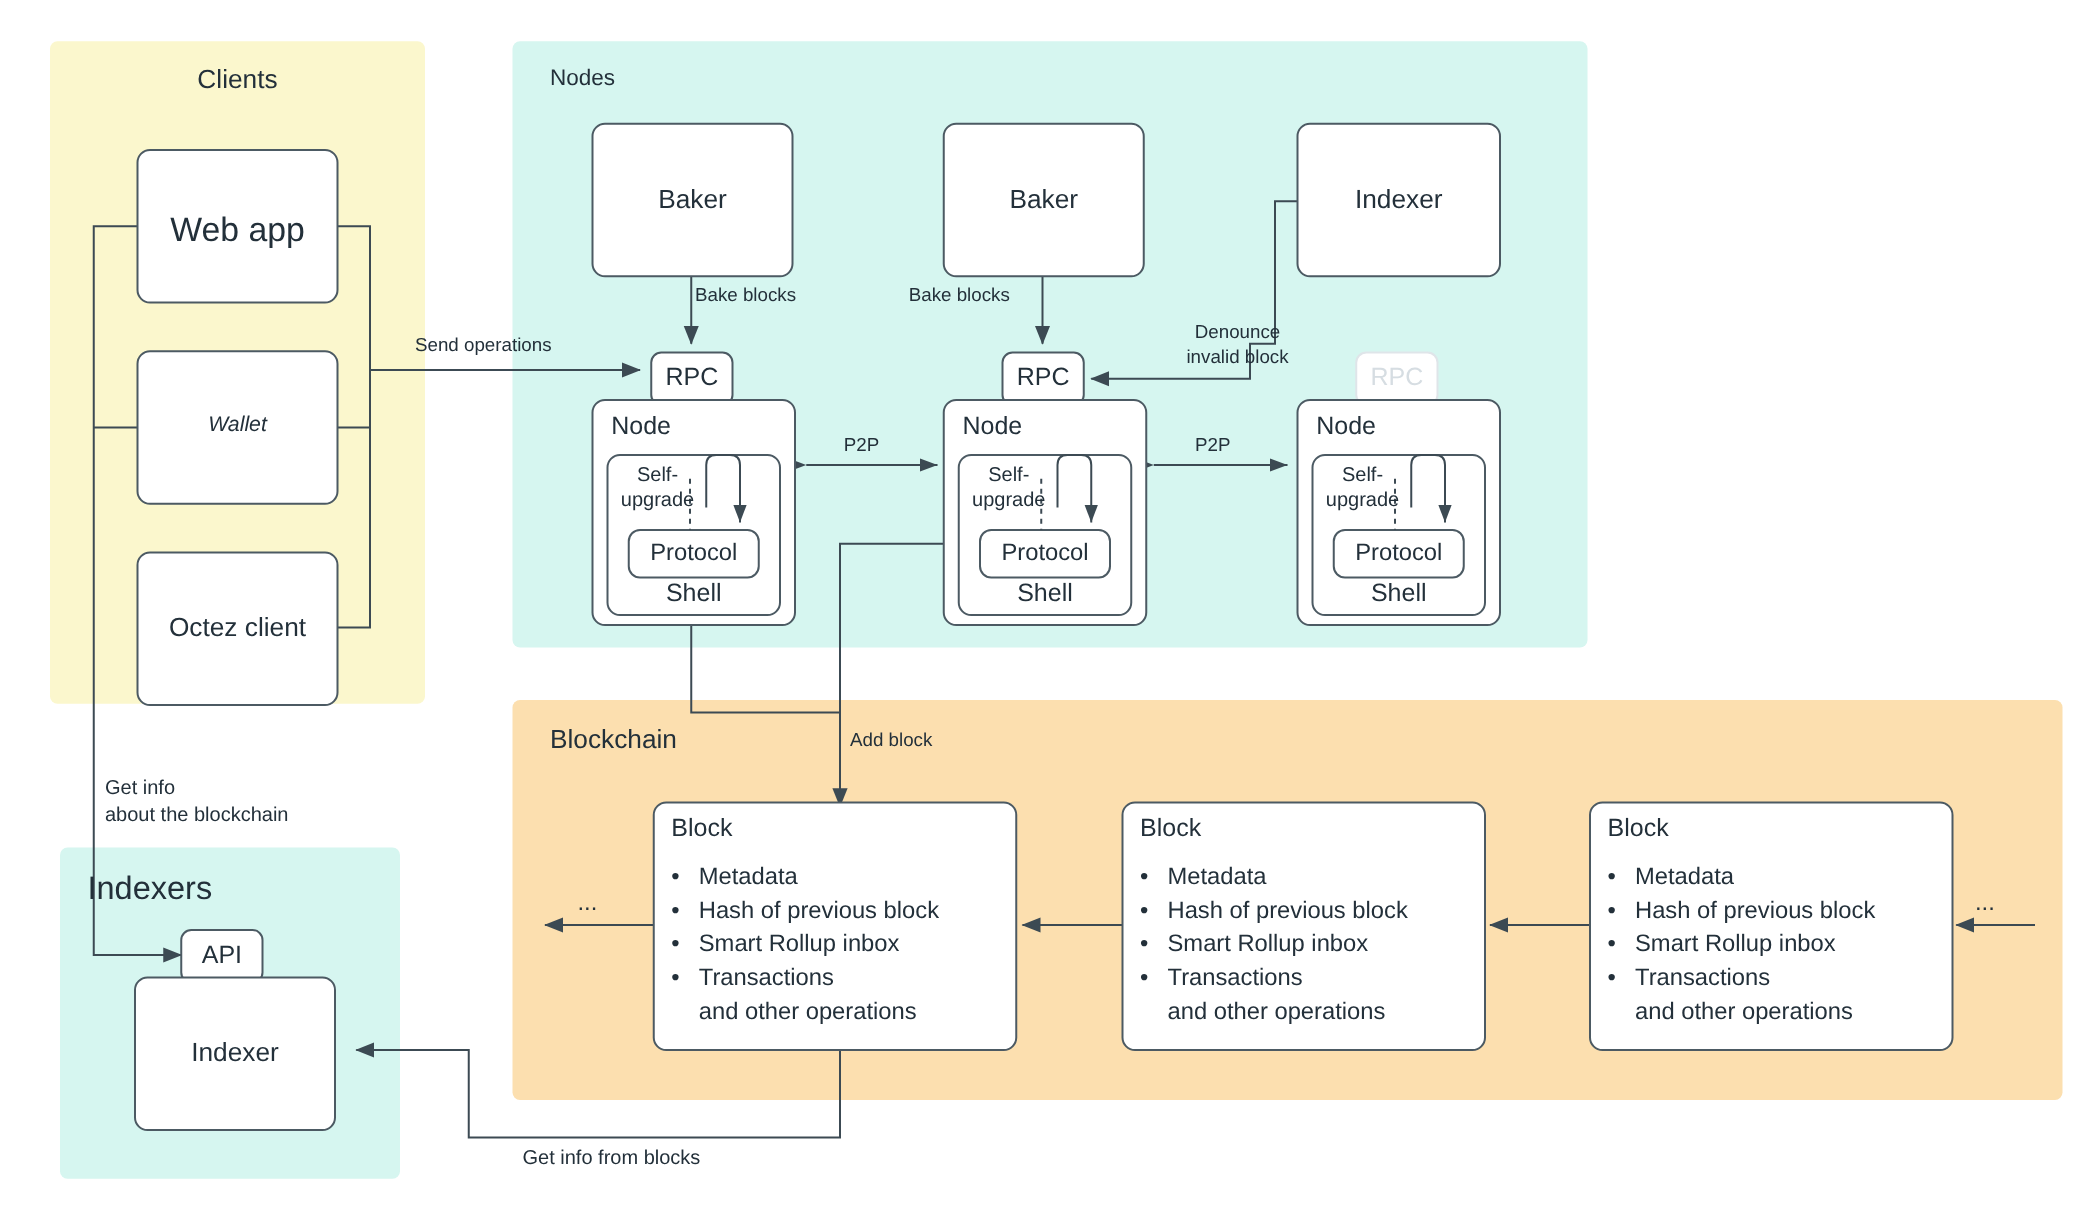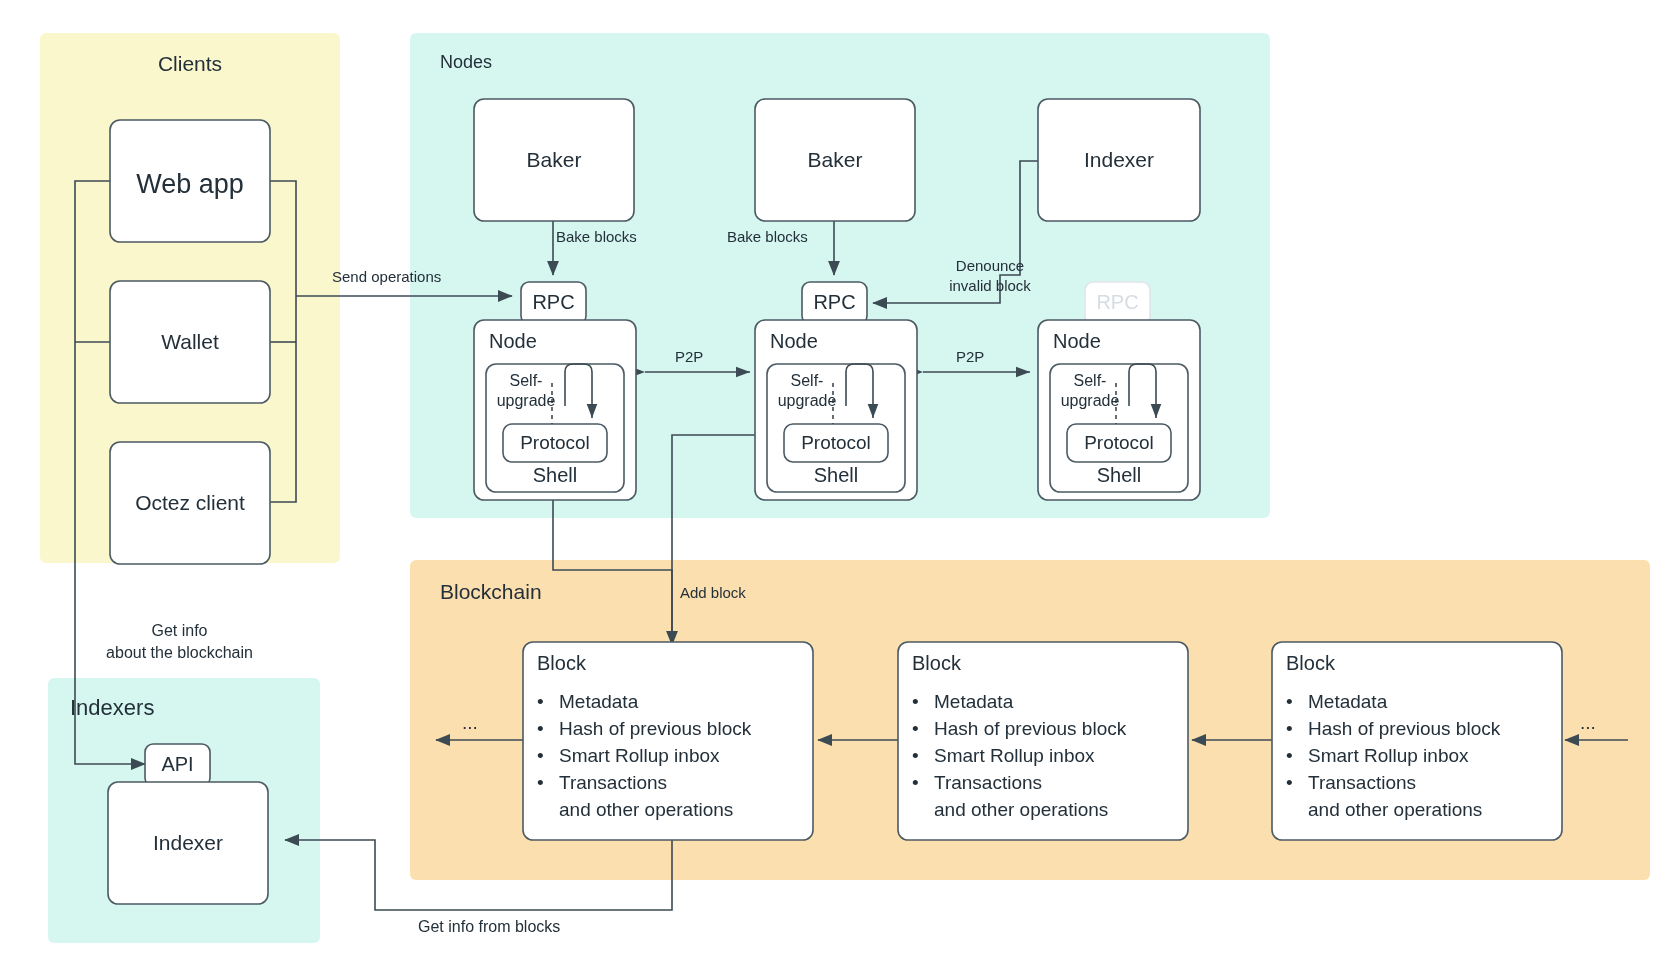--- a/index.html
+++ b/index.html
@@ -111,24 +111,24 @@
   <rect class="node-box" x="898" y="642" width="290" height="198" rx="10"></rect>
   <rect class="node-box" x="1272" y="642" width="290" height="198" rx="10"></rect>
 
   <rect class="node-box" x="145" y="744" width="65" height="42" rx="8"></rect>
   <rect class="node-box" x="108" y="782" width="160" height="122" rx="10"></rect>
 </svg>
 
 <div style="position:absolute;left:40px;top:52px;width:300px;text-align:center;font-size:21px;">Clients</div>
 <div style="position:absolute;left:440px;top:52px;font-size:18px;">Nodes</div>
 <div style="position:absolute;left:440px;top:580px;font-size:21px;text-align:right;">Blockchain</div>
-<div style="position:absolute;left:70px;top:695px;font-size:22px;">Indexers</div>
+<div style="position:absolute;left:70px;top:695px;font-size:26px;">Indexers</div>
 
 <div style="position:absolute;left:110px;top:169px;width:160px;text-align:center;font-size:27px;">Web app</div>
-<div style="position:absolute;left:110px;top:330px;width:160px;text-align:center;font-size:21px;">Wallet</div>
+<div style="position:absolute;left:110px;top:330px;width:160px;text-align:center;font-size:17px;font-style:italic;">Wallet</div>
 <div style="position:absolute;left:110px;top:491px;width:160px;text-align:center;font-size:21px;">Octez client</div>
 
 <div style="position:absolute;left:474px;top:148px;width:160px;text-align:center;font-size:21px;">Baker</div>
 <div style="position:absolute;left:755px;top:148px;width:160px;text-align:center;font-size:21px;">Baker</div>
 <div style="position:absolute;left:1038px;top:148px;width:162px;text-align:center;font-size:21px;">Indexer</div>
 
 <div style="position:absolute;left:521px;top:291px;width:65px;text-align:center;font-size:20px;">RPC</div>
 <div style="position:absolute;left:802px;top:291px;width:65px;text-align:center;font-size:20px;">RPC</div>
 <div style="position:absolute;left:1085px;top:291px;width:65px;text-align:center;font-size:20px;color:#d6dde2;">RPC</div>
 
@@ -147,21 +147,21 @@
 <div style="position:absolute;left:1067px;top:432px;width:104px;text-align:center;font-size:19px;">Protocol</div>
 <div style="position:absolute;left:1050px;top:464px;width:138px;text-align:center;font-size:20px;">Shell</div>
 
 <div style="position:absolute;left:332px;top:268px;font-size:15px;">Send operations</div>
 <div style="position:absolute;left:556px;top:228px;font-size:15px;">Bake blocks</div>
 <div style="position:absolute;left:727px;top:228px;font-size:15px;">Bake blocks</div>
 <div style="position:absolute;left:920px;top:256px;width:140px;text-align:center;font-size:15px;line-height:20px;"><span>Denounce</span><br><span>invalid block</span></div>
 <div style="position:absolute;left:675px;top:348px;font-size:15px;">P2P</div>
 <div style="position:absolute;left:956px;top:348px;font-size:15px;">P2P</div>
 <div style="position:absolute;left:680px;top:584px;font-size:15px;">Add block</div>
-<div style="position:absolute;left:72px;top:620px;width:215px;text-align:center;font-size:16px;line-height:22px;"><span>Get info</span><br><span>about the blockchain</span></div>
+<div style="position:absolute;left:84px;top:620px;width:215px;font-size:16px;line-height:22px;"><span>Get info</span><br><span>about the blockchain</span></div>
 <div style="position:absolute;left:418px;top:918px;font-size:16px;">Get info from blocks</div>
 
 <div style="position:absolute;left:462px;top:712px;font-size:19px;">...</div>
 <div style="position:absolute;left:1580px;top:712px;font-size:19px;">...</div>
 
 <div style="position:absolute;left:537px;top:652px;font-size:20px;">Block</div>
 <div style="position:absolute;left:537px;top:688px;width:270px;font-size:19px;line-height:27px;">
   <div style="display:flex;">
         <span style="width:22px;">•</span>
         <span>Metadata</span>

